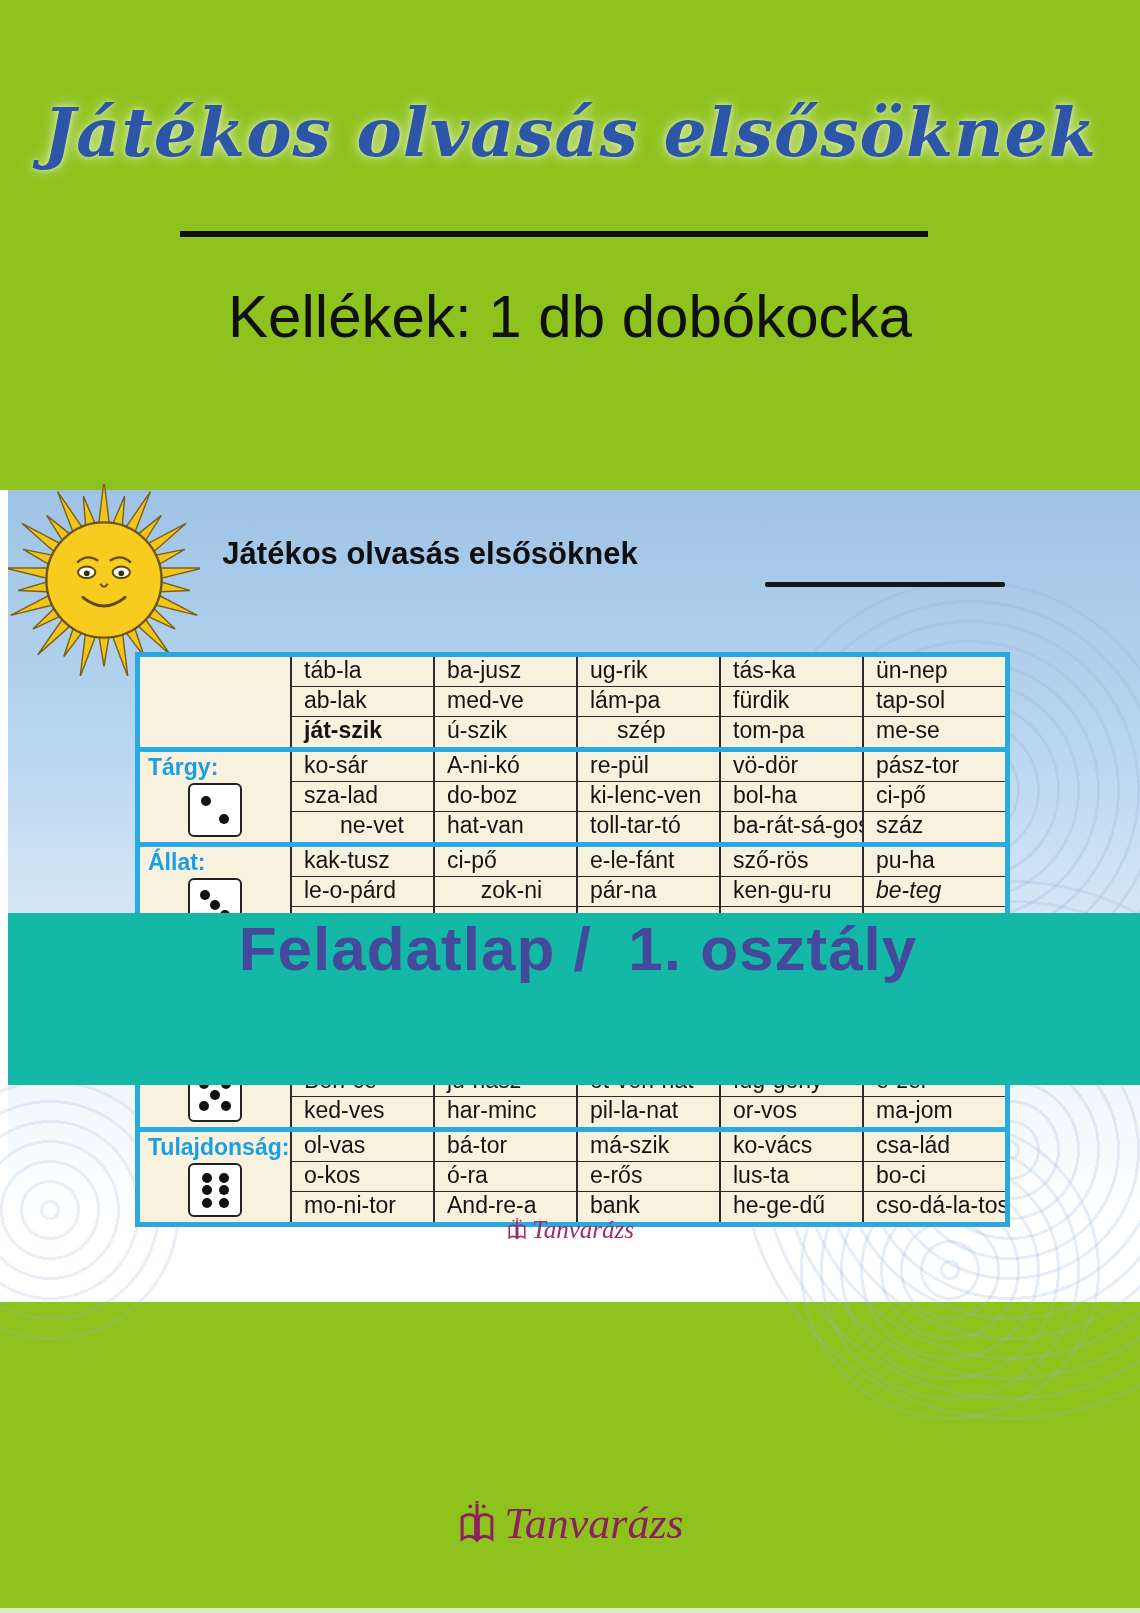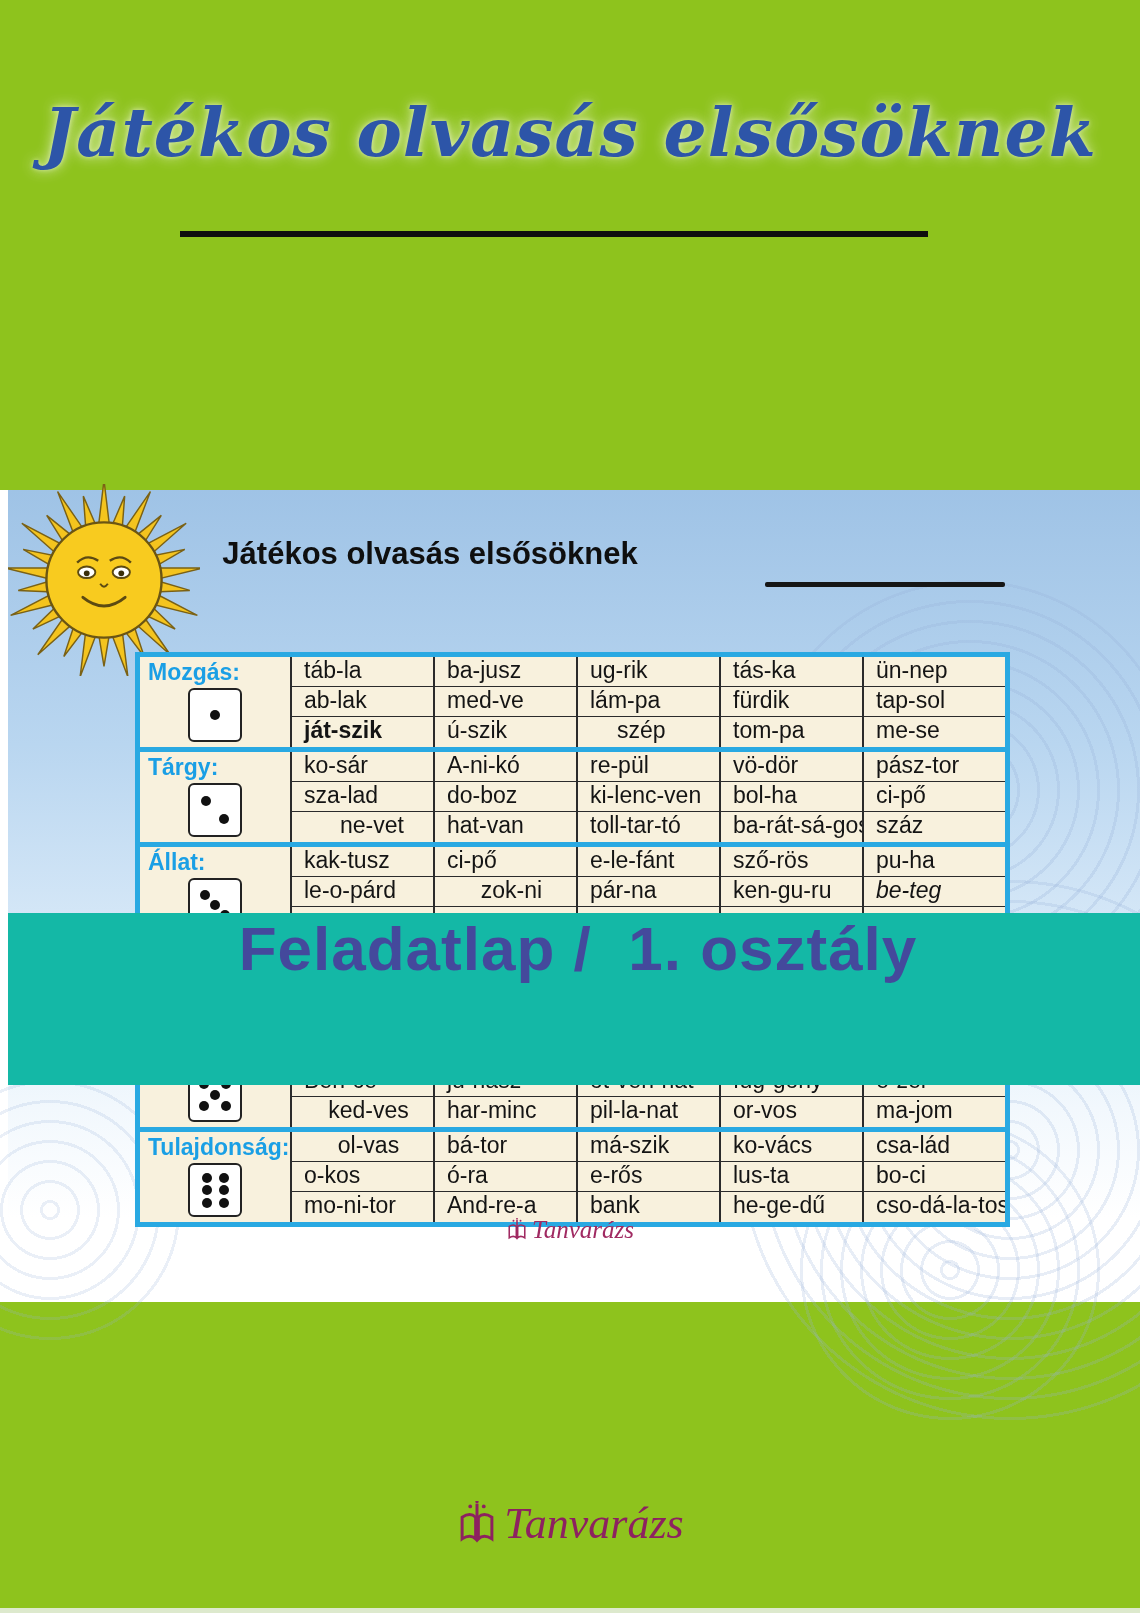--- a/index.html
+++ b/index.html
@@ -70,20 +70,21 @@
   .brand-big .brand-text{font-family:"Liberation Serif",serif;font-style:italic;font-size:44px;}
   .bottom-strip{position:absolute;left:0;bottom:0;width:100%;height:5px;background:#dde9cd;}
 </style>
 </head>
 <body>
 
 <div id="stage">
 
   <div class="main-title">Játékos olvasás elsősöknek</div>
   <div class="title-rule"></div>
+  <div class="subtitle">Kellékek: 1 db dobókocka</div>
 
   <div class="card">
     <div class="card-sky"></div>
     <div class="swirl sw1"></div>
     <div class="swirl sw2"></div>
     <div class="swirl sw3"></div>
     <div class="swirl sw4"></div>
     <div class="swirl sw5"></div>
 
     <svg class="sun" viewBox="0 0 200 200">
@@ -130,26 +131,20 @@
     <div class="name-line"></div>
 
     <span class="col-head" style="left:332px">1.</span>
     <span class="col-head" style="left:476px">2.</span>
     <span class="col-head" style="left:619px">3.</span>
     <span class="col-head" style="left:762px">4.</span>
     <span class="col-head" style="left:905px">5.</span>
 
     <div class="tbl" id="word-table">
         <div class="block">
-          <div class="lbl">
-            <span class="cat">Mozgás:</span>
-            <div class="die" style="top: 31px;">
-              <span class="pip" style="left: 50%; top: 50%;"></span>
-            </div>
-          </div>
           <div class="cell hline" style="grid-area: 1 / 2;">táb-la</div>
           <div class="cell hline" style="grid-area: 1 / 3;">ba-jusz</div>
           <div class="cell hline" style="grid-area: 1 / 4;">ug-rik</div>
           <div class="cell hline" style="grid-area: 1 / 5;">tás-ka</div>
           <div class="cell hline" style="grid-area: 1 / 6;">ün-nep</div>
           <div class="cell hline" style="grid-area: 2 / 2;">ab-lak</div>
           <div class="cell hline" style="grid-area: 2 / 3;">med-ve</div>
           <div class="cell hline" style="grid-area: 2 / 4;">lám-pa</div>
           <div class="cell hline" style="grid-area: 2 / 5;">fürdik</div>
           <div class="cell hline" style="grid-area: 2 / 6;">tap-sol</div>
@@ -242,39 +237,39 @@
           <div class="cell hline" style="grid-area: 1 / 2;"></div>
           <div class="cell hline" style="grid-area: 1 / 3;"></div>
           <div class="cell hline" style="grid-area: 1 / 4;"></div>
           <div class="cell hline" style="grid-area: 1 / 5;"></div>
           <div class="cell hline" style="grid-area: 1 / 6;"></div>
           <div class="cell hline" style="grid-area: 2 / 2;">Ben-ce</div>
           <div class="cell hline" style="grid-area: 2 / 3;">ju-hász</div>
           <div class="cell hline" style="grid-area: 2 / 4;">öt-ven-hat</div>
           <div class="cell hline" style="grid-area: 2 / 5;">füg-göny</div>
           <div class="cell hline" style="grid-area: 2 / 6;">e-zer</div>
-          <div class="cell" style="grid-area: 3 / 2; text-align: center;">ked-ves</div>
+          <div class="cell" style="grid-area: 3 / 2;">ked-ves</div>
           <div class="cell" style="grid-area: 3 / 3;">har-minc</div>
           <div class="cell" style="grid-area: 3 / 4;">pil-la-nat</div>
           <div class="cell" style="grid-area: 3 / 5;">or-vos</div>
           <div class="cell" style="grid-area: 3 / 6;">ma-jom</div>
         </div>
         <div class="block">
           <div class="lbl">
             <span class="cat">Tulajdonság:</span>
             <div class="die" style="top: 31px;">
               <span class="pip" style="left: 33%; top: 25%;"></span>
               <span class="pip" style="left: 67%; top: 25%;"></span>
               <span class="pip" style="left: 33%; top: 50%;"></span>
               <span class="pip" style="left: 67%; top: 50%;"></span>
               <span class="pip" style="left: 33%; top: 75%;"></span>
               <span class="pip" style="left: 67%; top: 75%;"></span>
             </div>
           </div>
-          <div class="cell hline" style="grid-area: 1 / 2; text-align: center;">ol-vas</div>
+          <div class="cell hline" style="grid-area: 1 / 2;">ol-vas</div>
           <div class="cell hline" style="grid-area: 1 / 3;">bá-tor</div>
           <div class="cell hline" style="grid-area: 1 / 4;">má-szik</div>
           <div class="cell hline" style="grid-area: 1 / 5;">ko-vács</div>
           <div class="cell hline" style="grid-area: 1 / 6;">csa-lád</div>
           <div class="cell hline" style="grid-area: 2 / 2;">o-kos</div>
           <div class="cell hline" style="grid-area: 2 / 3;">ó-ra</div>
           <div class="cell hline" style="grid-area: 2 / 4;">e-rős</div>
           <div class="cell hline" style="grid-area: 2 / 5;">lus-ta</div>
           <div class="cell hline" style="grid-area: 2 / 6;">bo-ci</div>
           <div class="cell" style="grid-area: 3 / 2;">mo-ni-tor</div>

